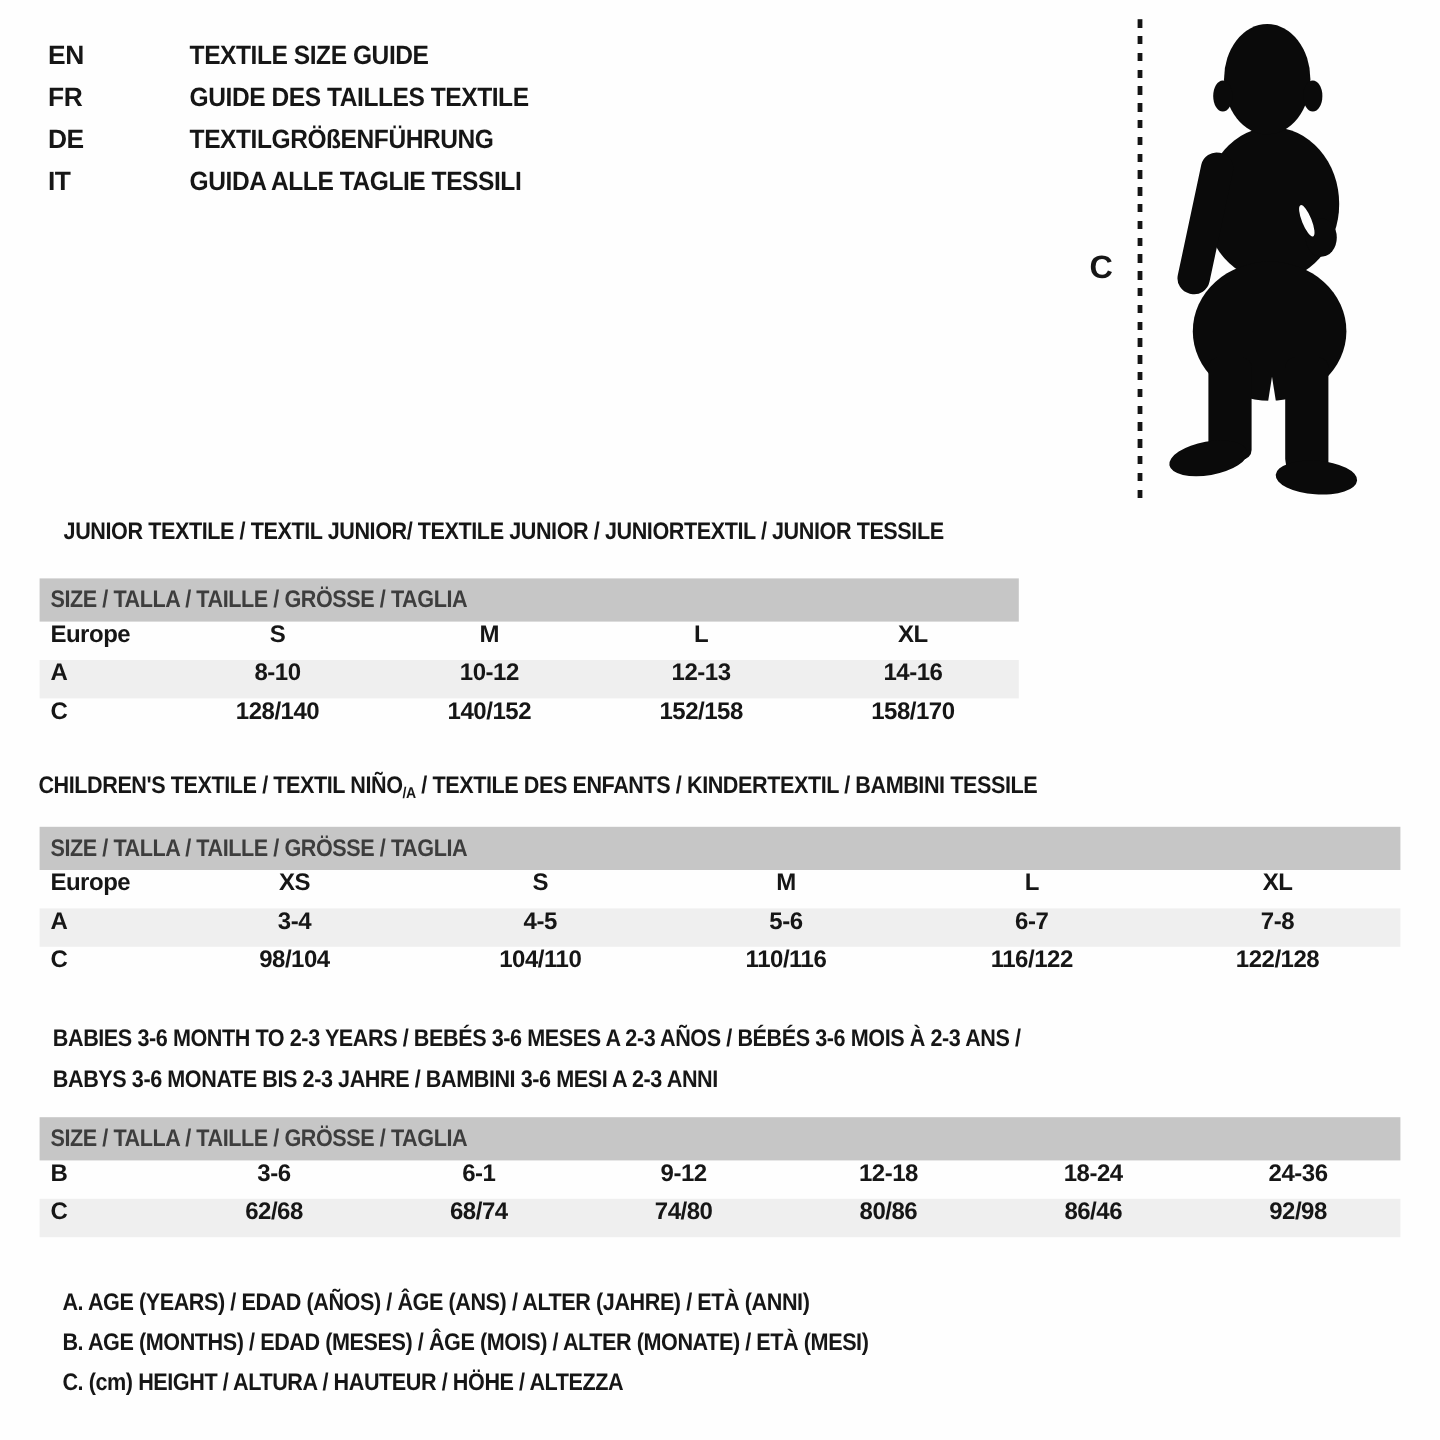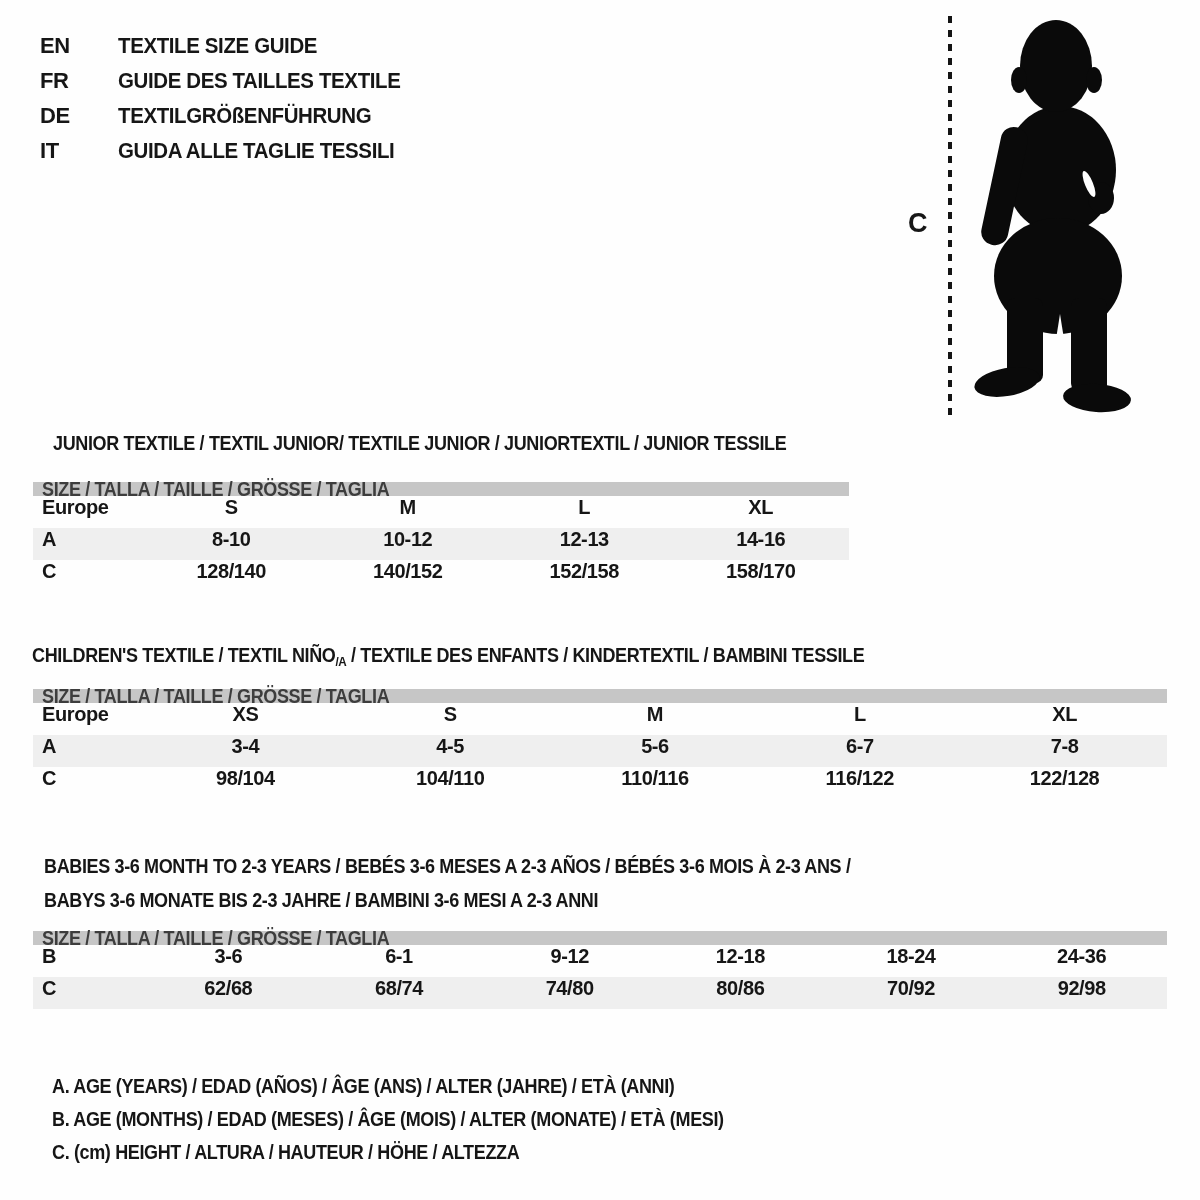--- a/index.html
+++ b/index.html
@@ -7,37 +7,37 @@
     width:1200px;height:1200px;position:relative;overflow:hidden;
     background:#fefefe;color:#161616;
     font-family:"Liberation Sans","DejaVu Sans",sans-serif;
     font-weight:bold;letter-spacing:-0.4px;
   }
   .abs{position:absolute;}
   .cond{display:inline-block;transform:scaleX(0.9);transform-origin:0 50%;white-space:nowrap;}
 
   
   .lang-list{left:40px;top:28px;}
-  .lang-row{display:flex;height:35px;align-items:center;font-size:22px;}
+  .lang-row{display:flex;height:35px;align-items:center;font-size:22px;gap:40px;}
   .lang-code{width:78px;}
   .lang-title{white-space:nowrap;display:inline-block;transform:scaleX(0.93);transform-origin:0 50%;}
 
   
   .dash-line{left:948px;top:16px;width:4px;height:402px;
     background:repeating-linear-gradient(to bottom,#141414 0 7px,transparent 7px 14px);}
   .c-label{left:908px;top:208px;font-size:27px;}
   .baby-svg{left:963px;top:18px;}
 
   
   .sec-title{font-size:20px;line-height:24px;white-space:nowrap;}
   .sub{font-size:13px;vertical-align:-4px;}
 
   
   .tbl{left:33px;}
-  .tbl-head{height:14px;background:#c6c6c6;color:#3d3d3d;font-size:20px;
+  .tbl-head{height:36px;background:#c6c6c6;color:#3d3d3d;font-size:20px;
     display:flex;align-items:center;padding-left:9px;box-sizing:border-box;}
   .tbl-row{display:flex;height:32px;align-items:flex-start;font-size:20px;}
   .tbl-row.shaded{background:#efefef;}
   .cell-label{width:110px;padding-left:9px;box-sizing:border-box;text-align:left;}
   .cell{flex:1;text-align:center;}
 
   .w-junior{width:816px;}
   .w-full{width:1134px;}
 
   
@@ -163,21 +163,21 @@
     <div class="cell">12-18</div>
     <div class="cell">18-24</div>
     <div class="cell">24-36</div>
   </div>
   <div class="tbl-row shaded">
     <div class="cell-label">C</div>
     <div class="cell">62/68</div>
     <div class="cell">68/74</div>
     <div class="cell">74/80</div>
     <div class="cell">80/86</div>
-    <div class="cell">70/92</div>
+    <div class="cell">86/46</div>
     <div class="cell">92/98</div>
   </div>
 </div>
 
 <div class="abs legend">
   <span class="legend-line"><span class="cond">A. AGE (YEARS) / EDAD (AÑOS) / ÂGE (ANS) / ALTER (JAHRE) / ETÀ (ANNI)</span></span>
   <span class="legend-line"><span class="cond">B. AGE (MONTHS) / EDAD (MESES) / ÂGE (MOIS) / ALTER (MONATE) / ETÀ (MESI)</span></span>
   <span class="legend-line"><span class="cond">C. (cm) HEIGHT / ALTURA / HAUTEUR / HÖHE / ALTEZZA</span></span>
 </div>
 

